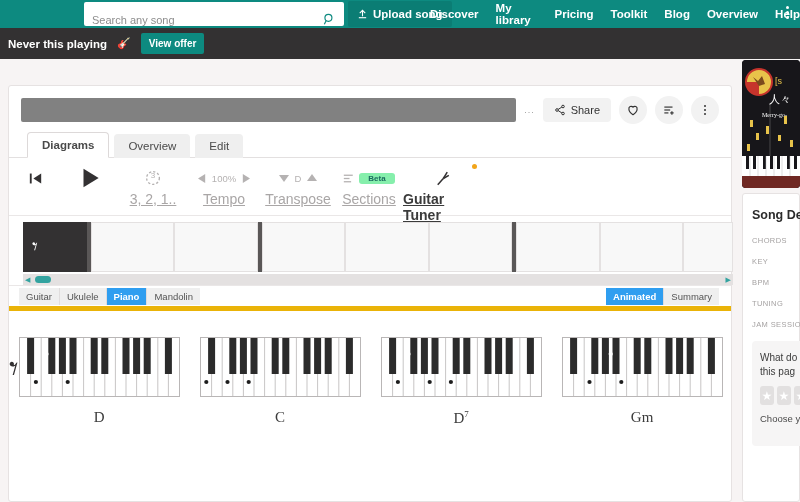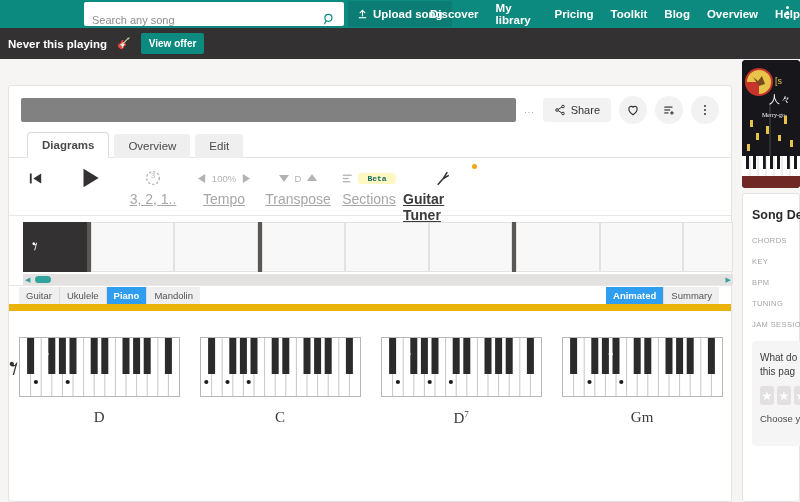--- a/index.html
+++ b/index.html
@@ -161,23 +161,23 @@
     gap: 3px;
     cursor: pointer;
     position: relative;
     padding-top: 4px;
   }
   .ctrl .lbl { font-size: 14px; color: #a9a6a6; text-decoration: underline; }
   .ctrl.dark .lbl { color: #3b3b3b; font-weight: bold; }
   .ico { height: 20px; display: flex; align-items: center; justify-content: center; }
 
   .beta-pill {
-    background: #fef9c3; color: #1a6b5e;
+    background: #86efac; color: #1a6b5e;
     font-size: 8px; font-weight: bold;
-    padding: 1px 9px; border-radius: 3px; font-family: Liberation Mono, monospace;
+    padding: 1px 9px; border-radius: 3px;
   }
   .orange-dot {
     position: absolute; right: 4px; top: 0;
     width: 5px; height: 5px; border-radius: 50%; background: #f2a51a;
   }
 
   
   .measures {
     position: relative;
     height: 56px;
@@ -210,21 +210,21 @@
     width: 16px; height: 7px; border-radius: 4px;
     background: #33a3a0; margin-left: 12px;
   }
   .hs-arrow { font-size: 7px; color: #33a3a0; position: absolute; }
 
   
   .instr-row {
     display: flex; align-items: center;
     padding: 6px 12px 6px 10px;
     border-top: 1px solid #eae7e7;
-    border-bottom: 7px solid #eab308;
+    border-bottom: 5px solid #eab308;
     height: 26px;
   }
   .seg { display: flex; }
   .seg .s {
     font-size: 9.5px; color: #545454;
     padding: 3px 7px;
     background: #efefef;
     cursor: pointer;
     border-right: 1px solid #e0dddd;
   }

